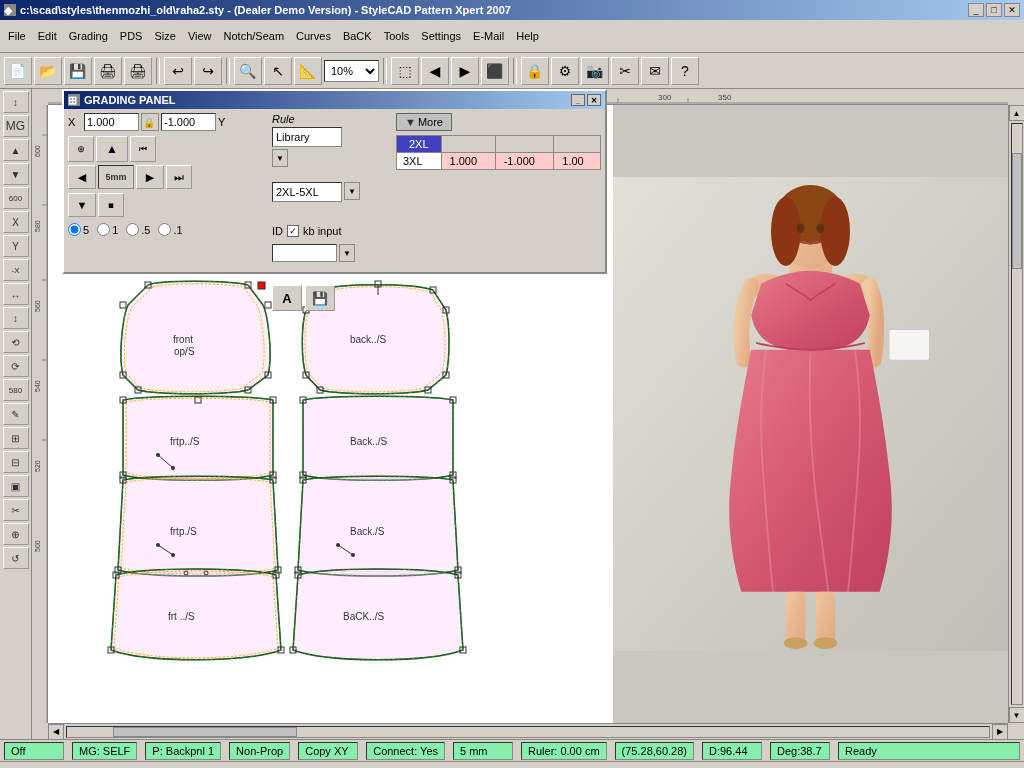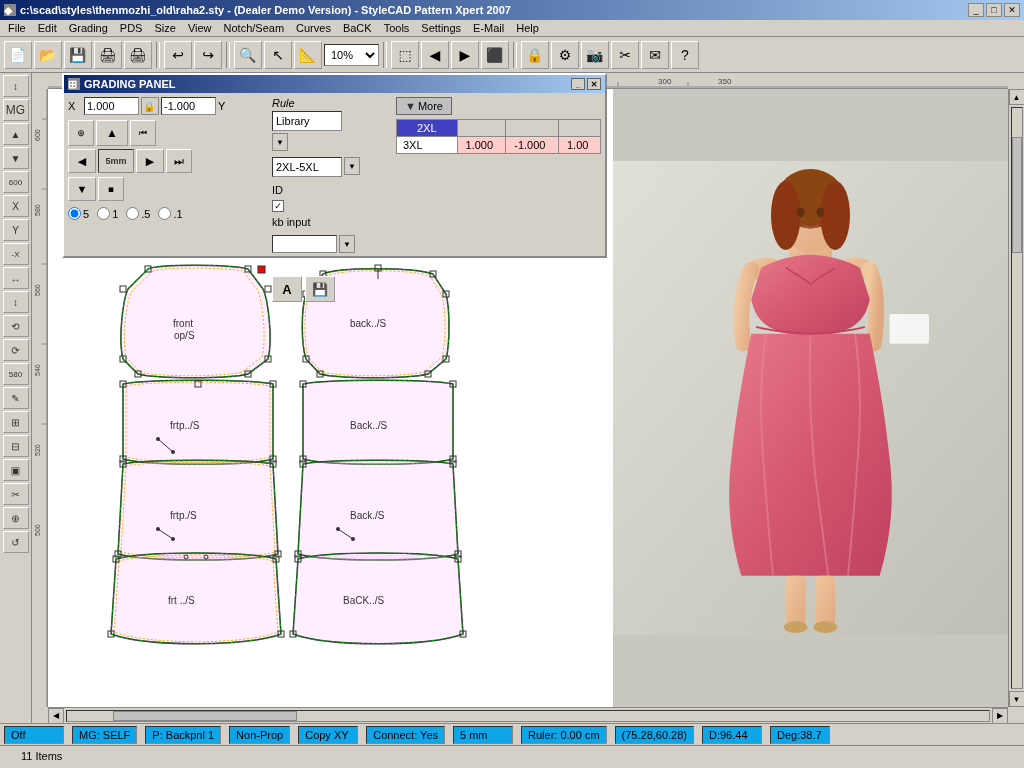--- a/index.html
+++ b/index.html
@@ -22,21 +22,21 @@
       color: black;
     }
     
     
     .menu-bar {
       background: #d4d0c8;
       height: 16px;
       display: flex;
       align-items: center;
       border-bottom: 1px solid #888;
-      padding: 8px 2px;
+      padding: 16px 2px;
     }
     .menu-item {
       padding: 2px 6px;
       font-size: 11px;
       cursor: pointer;
     }
     
     
     .toolbar {
       background: #d4d0c8;
@@ -188,25 +188,24 @@
     .rule-section {
       display: flex;
       flex-direction: column;
       gap: 2px;
     }
     
     .rule-label { font-size: 11px; font-style: italic; }
     
     .id-row {
       display: flex;
-      align-items: flex-start;
+      align-items: flex-end;
       gap: 4px;
       font-size: 11px;
-      margin-top: 4px;
-      flex-direction: column;
+      margin-top: 20px;
     }
     
     
     .panel-right {
       flex: 1;
       display: flex;
       flex-direction: column;
       gap: 2px;
     }
     .more-btn {
@@ -228,21 +227,21 @@
       border-top: 1px solid #888;
       display: flex;
       align-items: center;
       padding: 0 4px;
       font-size: 11px;
       gap: 8px;
     }
     .status-item {
       padding: 1px 6px;
       border: 1px inset #888;
-      background: #0ea5e9;
+      background: #86efac;
       height: 18px;
       display: flex;
       align-items: center;
       min-width: 60px;
     }
     
     .items-bar {
       height: 20px;
       background: #d4d0c8;
       border-top: 1px solid #888;
@@ -665,21 +664,21 @@
 
         <div class="panel-middle">
           <div class="rule-section">
             <span class="rule-label">Rule</span>
             <div style="display:flex; gap:2px;flex-direction:column;">
               <div style="width:70px; height:20px; background:white; border:1px inset #888; font-size:11px; padding:1px 3px; display:flex; align-items:center;">Library</div>
               <div class="dropdown-arrow">▼</div>
             </div>
           </div>
 
-          <div style="display:flex; gap:2px; margin-top:3px;">
+          <div style="display:flex; gap:2px; margin-top:12px;">
             <div style="width:70px; height:20px; background:white; border:1px inset #888; font-size:11px; padding:1px 3px; display:flex; align-items:center;">2XL-5XL</div>
             <div class="dropdown-arrow">▼</div>
           </div>
 
           <div class="id-row">
             <span>ID</span>
             <div class="fake-checkbox">✓</div>
             <span>kb input</span>
           </div>
 
@@ -699,21 +698,21 @@
           <div style="display:flex; align-items:center; gap:2px; margin-bottom:2px;">
             <button class="more-btn">
               <span class="more-arrow">▼</span>
               <span>More</span>
             </button>
           </div>
 
           <table style="border-collapse:collapse; font-size:11px; width:100%;">
             <tbody>
                 <tr>
-              <td style="border:1px solid #888; padding:2px 20px; background:#4040c0; color:white; width:35px;text-align:center;">2XL</td>
+              <td style="border:1px solid #888; padding:2px 12px; background:#4040c0; color:white; width:35px;text-align:center;">2XL</td>
               <td style="border:1px solid #888; padding:2px 15px; background:#d4d0c8;"></td>
               <td style="border:1px solid #888; padding:2px 15px; background:#d4d0c8;"></td>
               <td style="border:1px solid #888; padding:2px 10px; background:#d4d0c8;"></td>
             </tr>
             <tr>
               <td style="border:1px solid #888; padding:2px 6px; background:white;">3XL</td>
               <td style="border:1px solid #888; padding:2px 8px; background:#ffcccc;">1.000</td>
               <td style="border:1px solid #888; padding:2px 8px; background:#ffcccc;">-1.000</td>
               <td style="border:1px solid #888; padding:2px 8px; background:#ffcccc;">1.00</td>
             </tr>
@@ -731,17 +730,18 @@
   <div class="status-item">MG: SELF</div>
   <div class="status-item">P: Backpnl 1</div>
   <div class="status-item">Non-Prop</div>
   <div class="status-item">Copy XY</div>
   <div class="status-item">Connect: Yes</div>
   <div class="status-item">5 mm</div>
   <div class="status-item">Ruler:  0.00 cm</div>
   <div class="status-item">(75.28,60.28)</div>
   <div class="status-item">D:96.44</div>
   <div class="status-item">Deg:38.7</div>
+  <div class="status-item" style="flex:1;">Ready</div>
 </div>
 
 <div class="items-bar">
   <span>11 Items</span>
 </div>
 
 </body></html>

